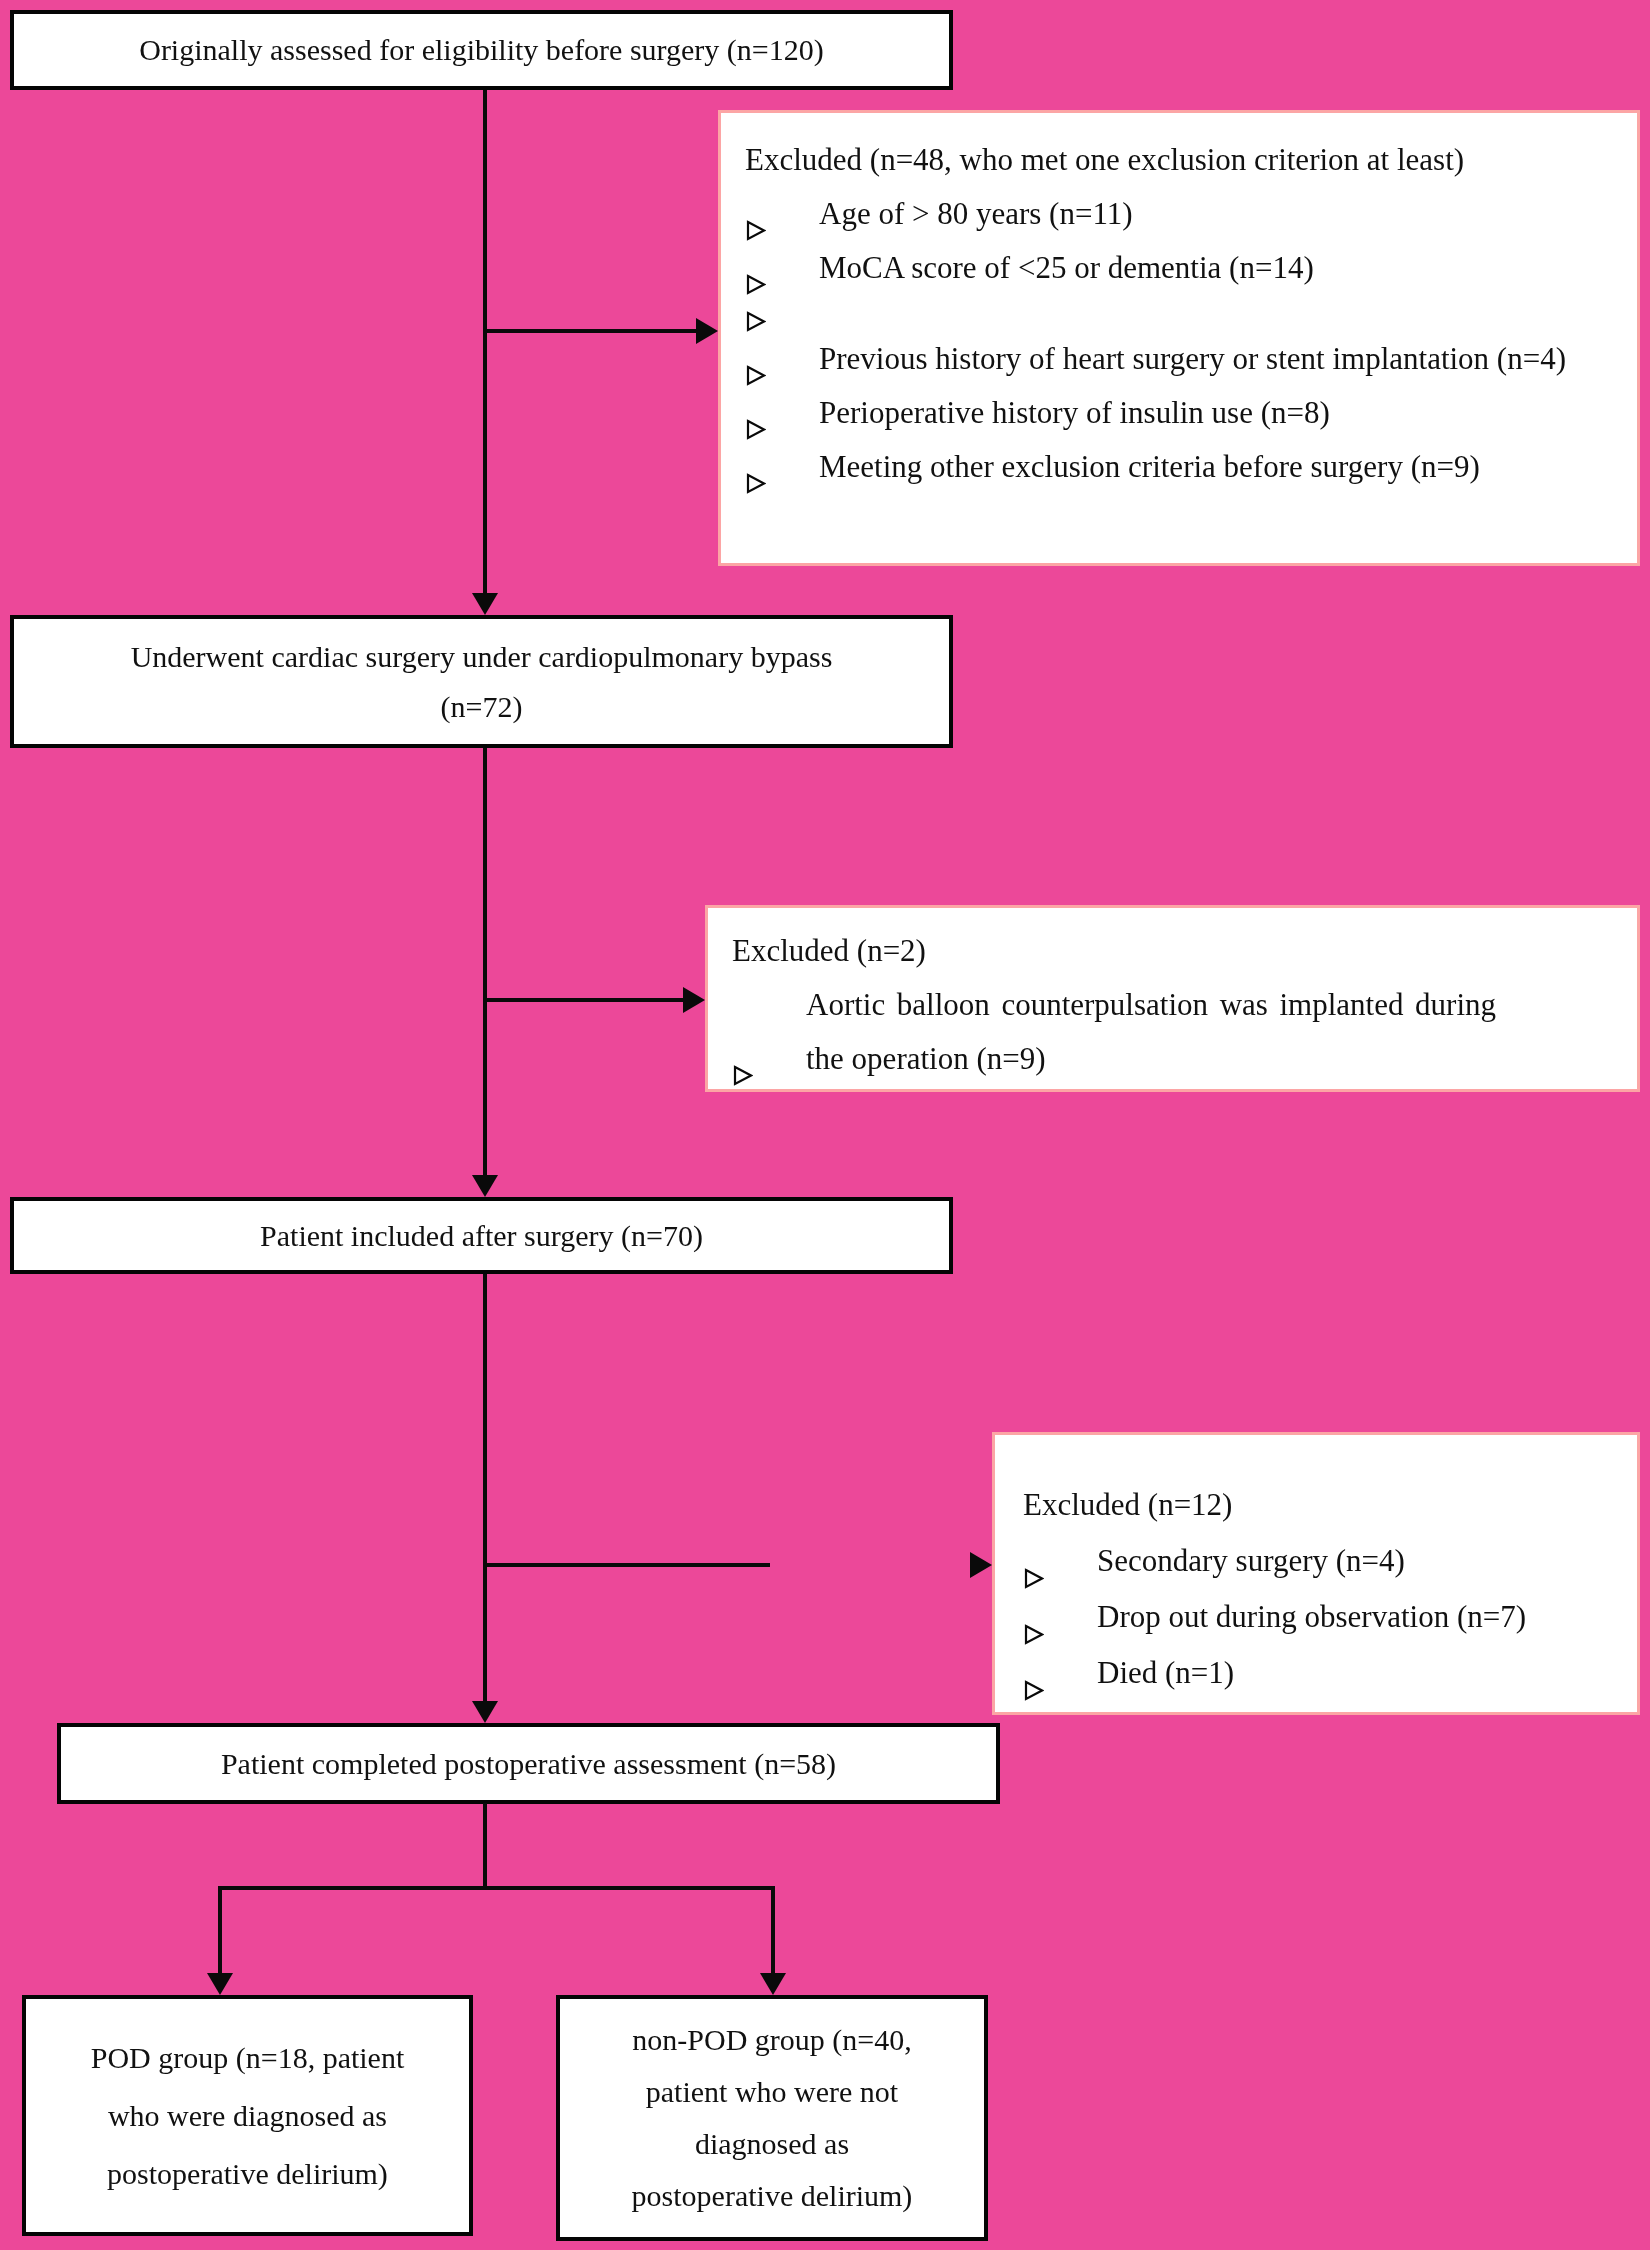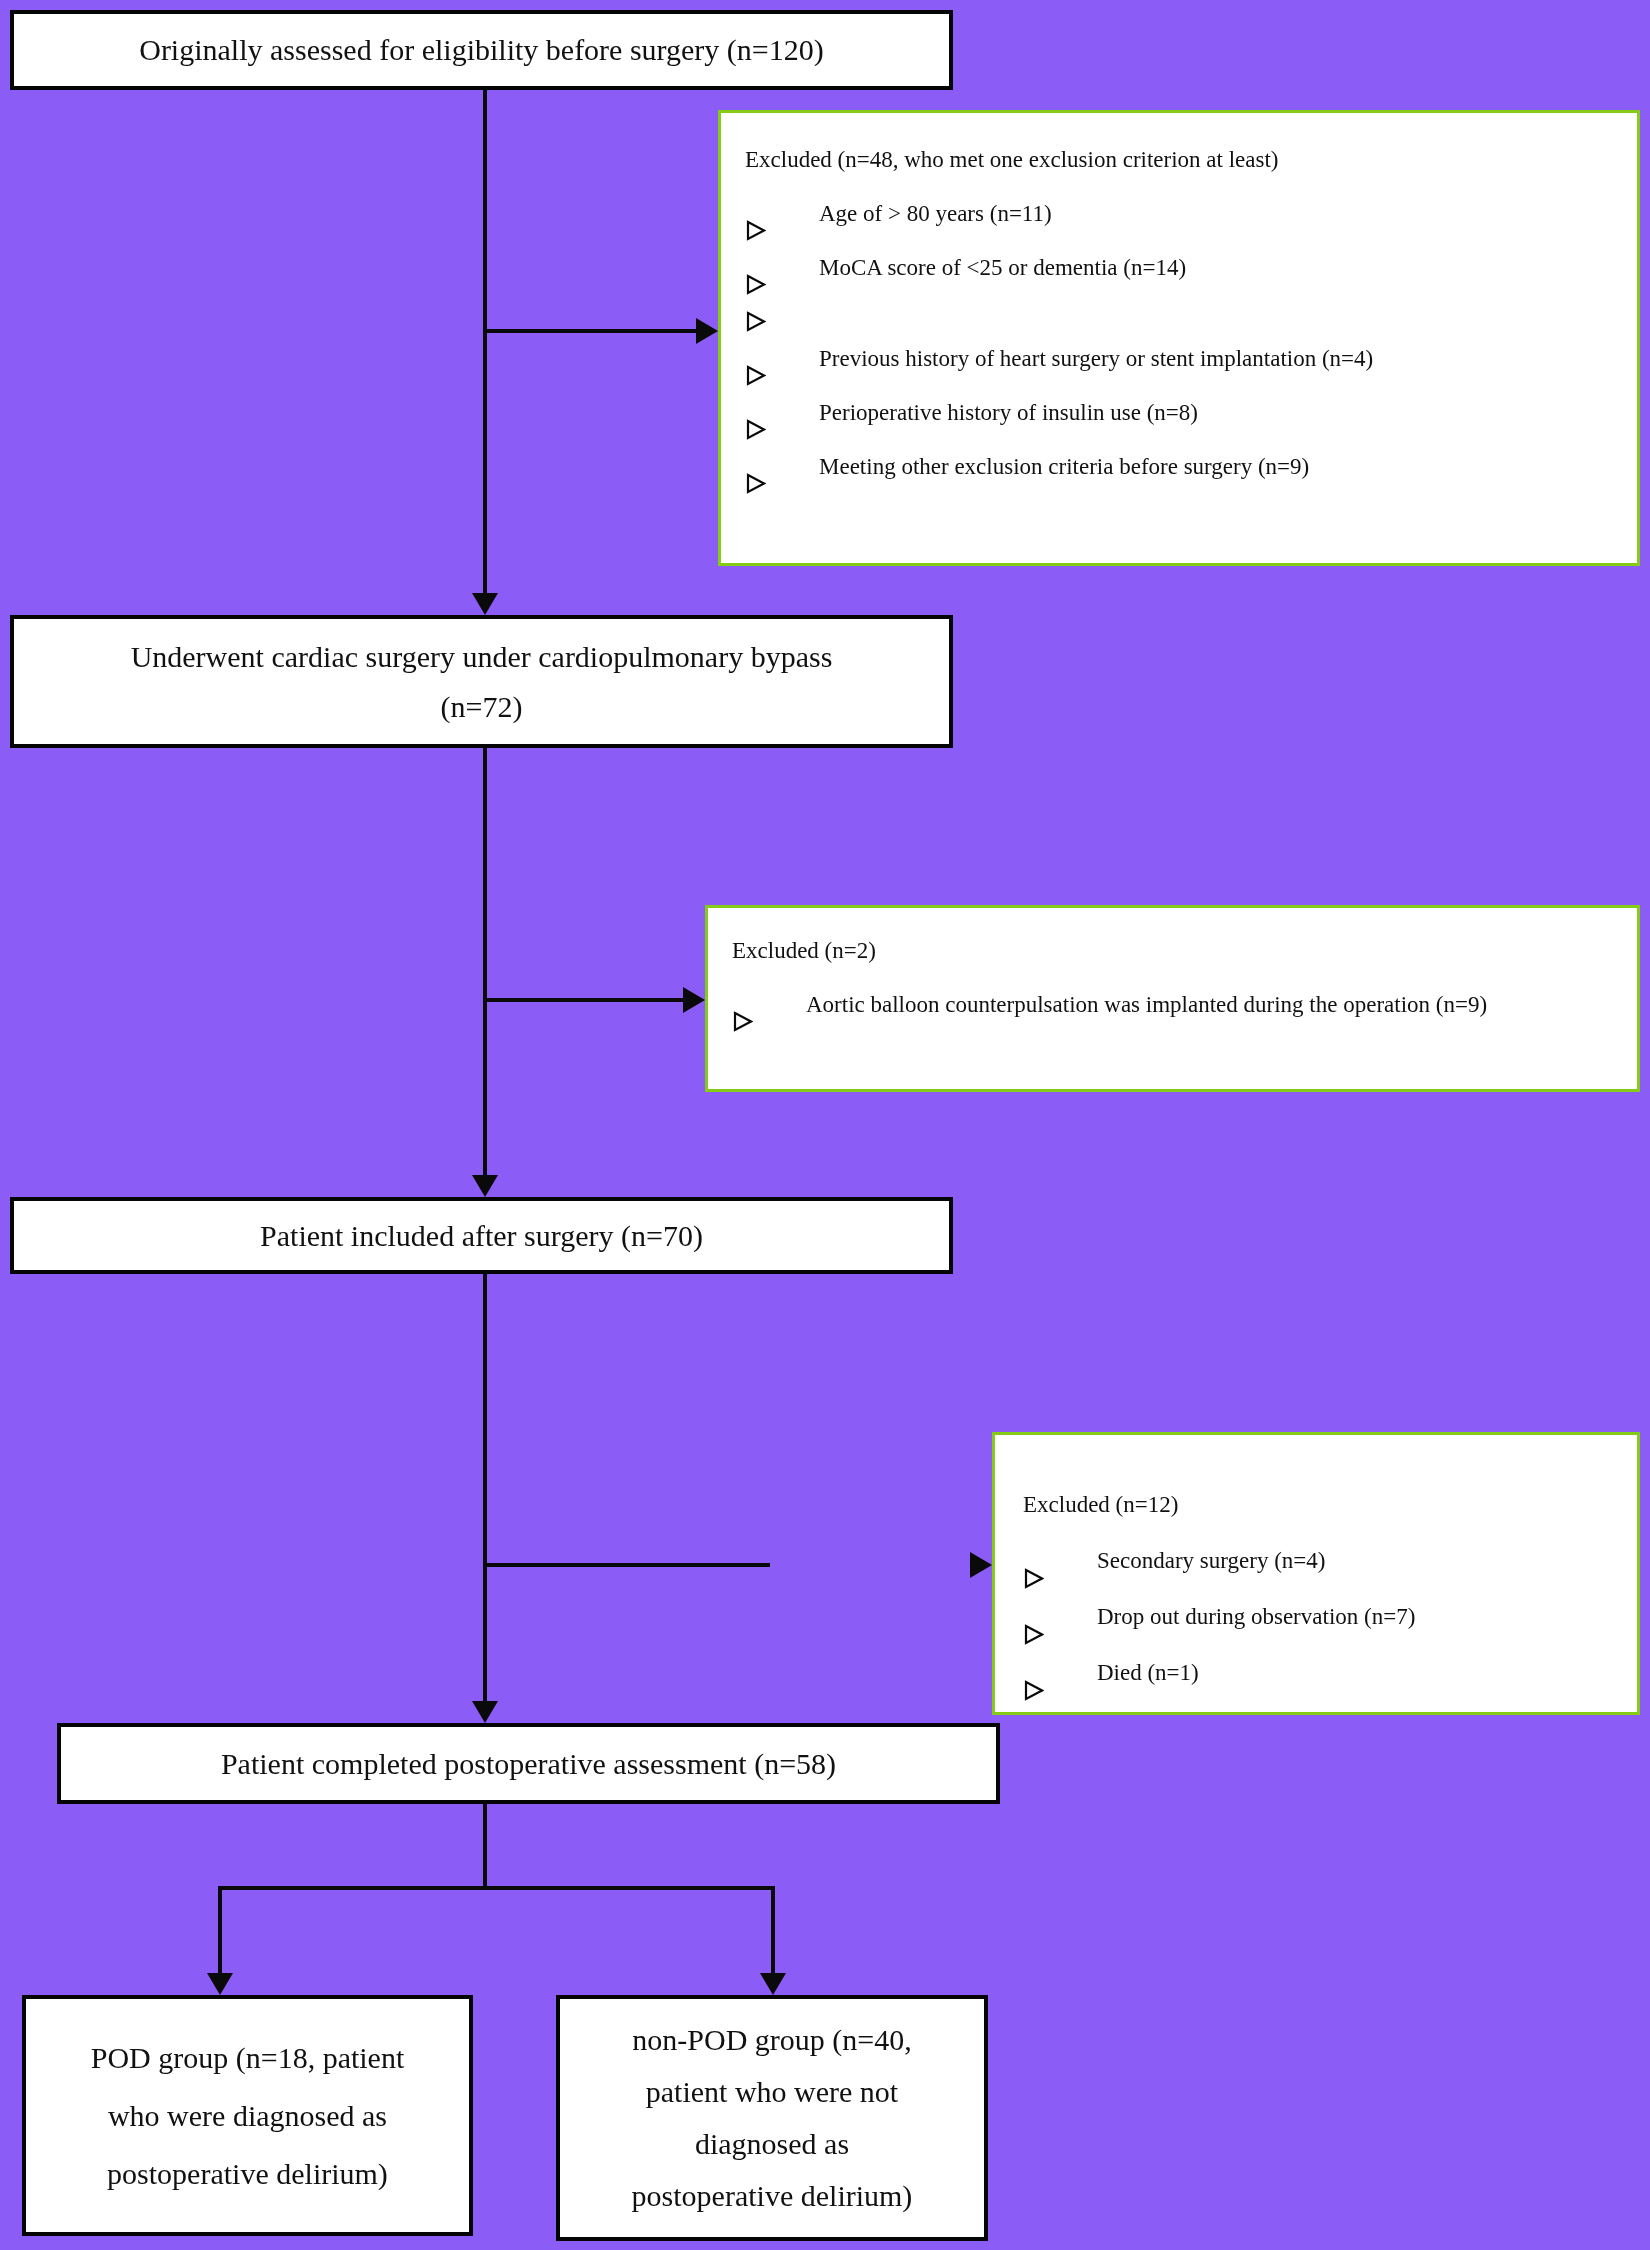--- a/index.html
+++ b/index.html
@@ -1,32 +1,32 @@
 <!DOCTYPE html>
 <html><head>
 <meta charset="utf-8">
 <style>
   html,body{margin:0;padding:0;background:#ffffff;}
   #figure{
     position:relative;
     width:1650px;height:2250px;
-    background:#8b5cf6;
+    background:#ec4899;
     font-family:"Liberation Serif","DejaVu Serif",serif;
     color:#111111;
   }
   
   .box{position:absolute;box-sizing:border-box;background:#ffffff;}
   .box-main{
     border:4px solid #050505;
     display:flex;flex-direction:column;align-items:center;justify-content:center;
     text-align:center;font-size:30px;line-height:50px;
   }
   .box-excl{
-    border:3px solid #84cc16;
-    font-size:23px;
+    border:3px solid #fca5a5;
+    font-size:31px;
   }
   .excl-title{white-space:nowrap;}
   .excl-item{display:flex;align-items:flex-end;}
   .bullet{flex:0 0 74px;display:flex;}
   .bullet svg{margin-top:16px;}
   .item-text{text-align:justify;}
   .w750{width:750px;}
   .w690{width:690px;}
   
   .line{position:absolute;background:#0a0a0a;}

